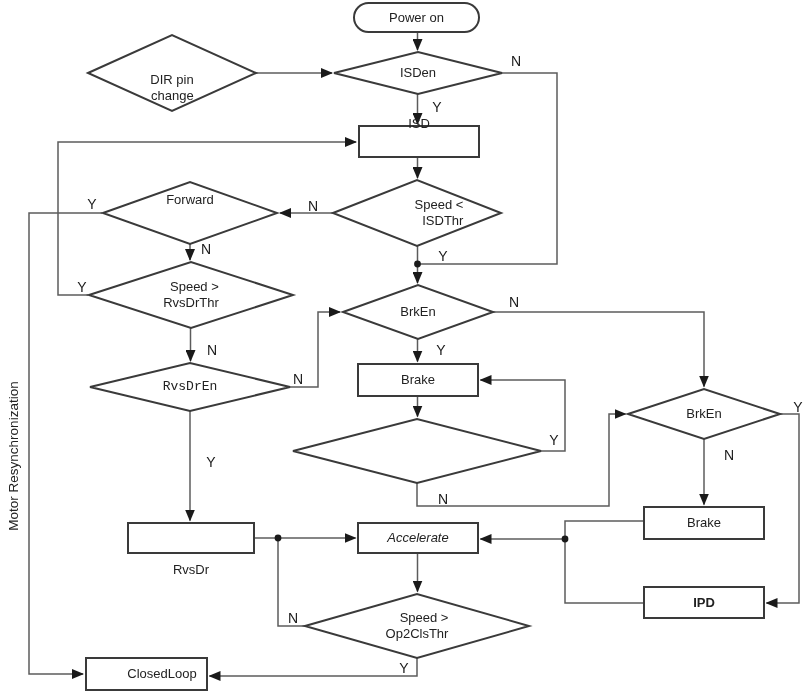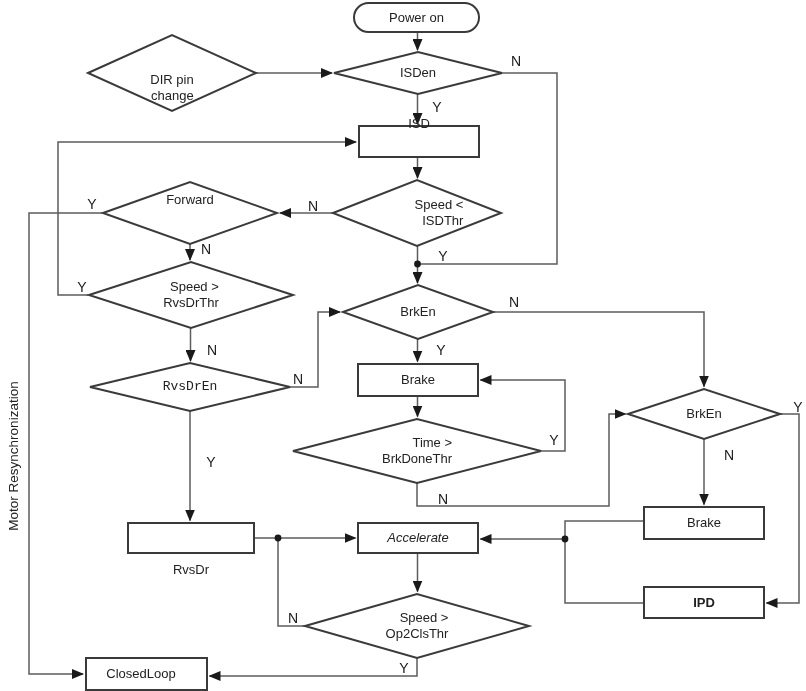--- a/index.html
+++ b/index.html
@@ -117,30 +117,28 @@
   <div class="node-label" style="left:418px;   top:73px;">ISDen</div>
   <div class="node-label" style="left:419px;   top:124px;">ISD</div>
   <div class="node-label" style="left:407px;   top:213px;margin-left:32px;">Speed &lt;
 ISDThr</div>
   <div class="node-label" style="left:190px;   top:200px;">Forward</div>
   <div class="node-label" style="left:191px;   top:295px;">Speed &gt;
 RvsDrThr</div>
   <div class="node-label" style="left:190px;   top:387px;font-family:Liberation Mono, monospace;">RvsDrEn</div>
   <div class="node-label" style="left:418px;   top:312px;">BrkEn</div>
   <div class="node-label" style="left:418px;   top:380px;">Brake</div>
-  <div class="node-label" style="left:417px;   top:451px;">Time &gt;
-BrkDoneThr</div>
   <div class="node-label" style="left:704px;   top:414px;">BrkEn</div>
   <div class="node-label" style="left:704px;   top:523px;">Brake</div>
   <div class="node-label" style="left:704px;   top:602.5px;font-weight:bold;">IPD</div>
   <div class="node-label" style="left:191px;   top:538px;margin-top:32px;">RvsDr</div>
   <div class="node-label" style="left:418px;   top:538px;font-style:italic;">Accelerate</div>
   <div class="node-label" style="left:417px;   top:626px;">Speed &gt;
 Op2ClsThr</div>
-  <div class="node-label" style="left:141px; top:674px;">ClosedLoop</div>
+  <div class="node-label" style="left:162px; top:674px;">ClosedLoop</div>
 
   <div class="yn" style="left:516px; top:61px;">N</div>
   <div class="yn" style="left:437px; top:107px;">Y</div>
   <div class="yn" style="left:313px; top:206px;">N</div>
   <div class="yn" style="left:443px; top:256px;">Y</div>
   <div class="yn" style="left:206px; top:249px;">N</div>
   <div class="yn" style="left:92px;  top:204px;">Y</div>
   <div class="yn" style="left:212px; top:350px;">N</div>
   <div class="yn" style="left:82px;  top:287px;">Y</div>
   <div class="yn" style="left:298px; top:379px;">N</div>

